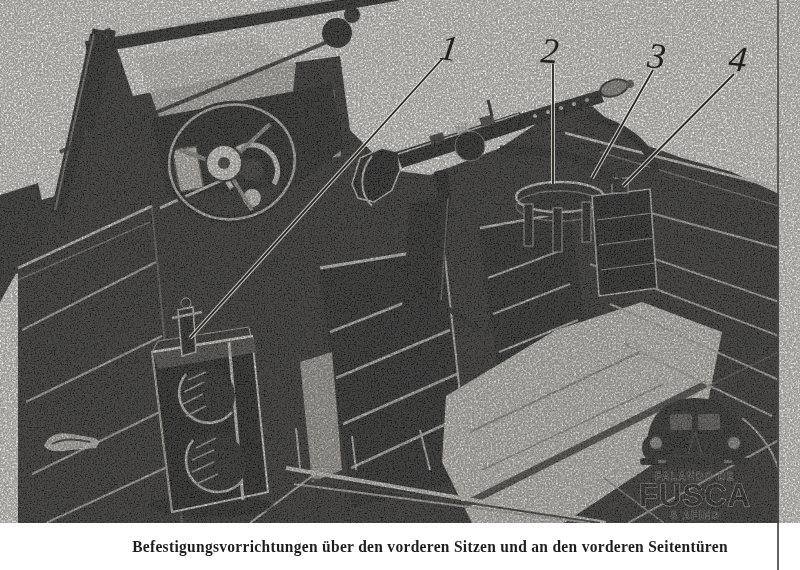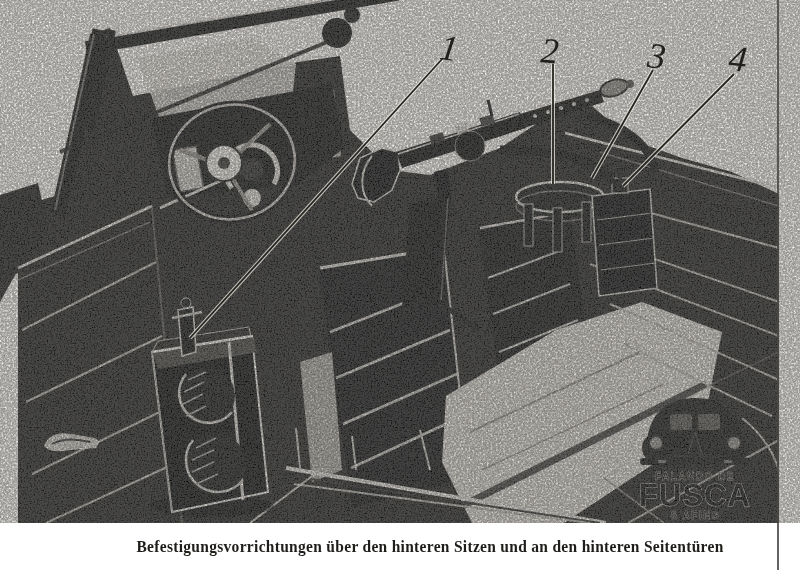--- a/index.html
+++ b/index.html
@@ -256,16 +256,16 @@
       <line x1="734" y1="74" x2="623" y2="186" stroke="#26251f" stroke-width="1.8"></line>
 
       <text x="440" y="60" class="callout-num" transform="rotate(8 448 48)">1</text>
       <text x="541" y="63" class="callout-num" transform="rotate(4 550 50)">2</text>
       <text x="648" y="68" class="callout-num" transform="rotate(6 656 54)">3</text>
       <text x="729" y="71" class="callout-num" transform="rotate(6 738 58)">4</text>
     </g>
   </svg>
   </div>
 
-  <div class="caption">Befestigungsvorrichtungen über den hinteren Sitzen und an den hinteren Seitentüren</div>
+  <div class="caption">Befestigungsvorrichtungen über den vorderen Sitzen und an den vorderen Seitentüren</div>
 
   <div class="scan-border"></div>
 </div>
 
 </body></html>

